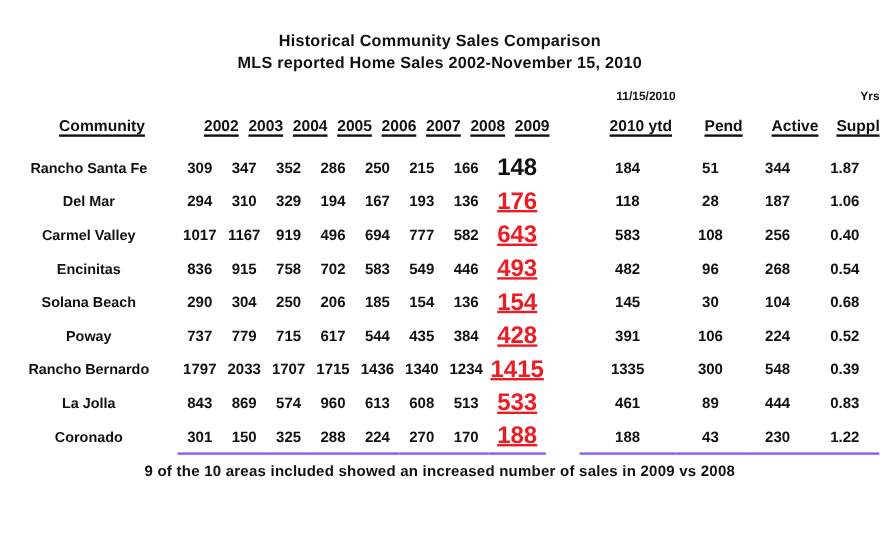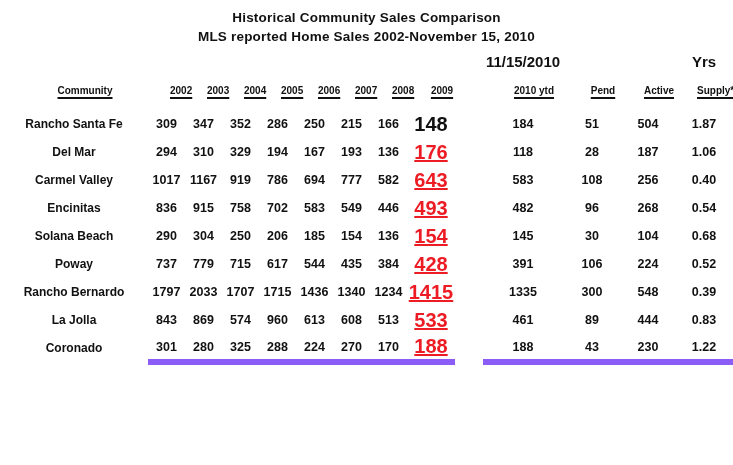--- a/index.html
+++ b/index.html
@@ -6,53 +6,53 @@
   html,body { background:#ffffff; }
   body {
     width:733px; height:465px;
     font-family:"Liberation Sans", sans-serif;
     font-weight:700;
     color:#111111;
     overflow:hidden;
   }
   .page { width:733px; height:465px; background:#fff; }
 
-  .title-block { text-align:center; padding-top:8px; }
+  .title-block { text-align:center; padding-top:24px; }
   .title-line { font-size:13.5px; line-height:19px; letter-spacing:0.2px; }
 
   table.sales {
     border-collapse:collapse;
     table-layout:fixed;
     width:733px;
     margin-top:4px;
   }
   td { text-align:center; font-weight:700; padding:0; white-space:nowrap; }
 
   col.c-community { width:148px; }
   col.c-year      { width:37px;  }
   col.c-2009      { width:48px;  }
   col.c-gap       { width:28px;  }
   col.c-ytd       { width:80px;  }
   col.c-pend      { width:58px;  }
   col.c-active    { width:54px;  }
   col.c-supply    { width:58px;  }
 
-  tr.hdr-top td  { height:20px; vertical-align:bottom; font-size:15px; }
-  tr.hdr-main td { height:26px; vertical-align:bottom; font-size:10px;padding-left:22px; }
+  tr.hdr-top td  { height:20px; vertical-align:bottom; font-size:10px;text-align:right; }
+  tr.hdr-main td { height:26px; vertical-align:bottom; font-size:13px;padding-left:22px; }
   .u { text-decoration:underline; text-underline-offset:3px; text-decoration-thickness:1.5px; }
   td.h2009 { font-size:17px; }
 
   tr.vspace td { height:14px; }
 
   tr.data td { height:28px; font-size:12.5px; }
   tr.data td.community { font-size:12px; }
   tr.data td.y09 { font-size:20px; }
   .red { color:var(--highlight_red, #ed1c24);text-decoration:underline; }
 
-  tr.rule-row td.lined { border-bottom:6px solid #8b5cf6; }
+  tr.rule-row td.lined { border-bottom:2px solid #8b5cf6; }
 
   tr.total-row td { height:38px; font-size:15.5px; vertical-align:middle; }
 
   .footer-note { text-align:center; font-size:12.5px; margin-top:7px; letter-spacing:0.2px; }
 </style>
 </head>
 <body>
 
 <div class="page">
 
@@ -124,21 +124,21 @@
         <td>347</td>
         <td>352</td>
         <td>286</td>
         <td>250</td>
         <td>215</td>
         <td>166</td>
         <td class="y09">148</td>
         <td></td>
         <td>184</td>
         <td>51</td>
-        <td>504</td>
+        <td>344</td>
         <td>1.87</td>
       </tr>
 
       <tr class="data">
         <td class="community">Del Mar</td>
         <td>294</td>
         <td>310</td>
         <td>329</td>
         <td>194</td>
         <td>167</td>
@@ -150,21 +150,21 @@
         <td>28</td>
         <td>187</td>
         <td>1.06</td>
       </tr>
 
       <tr class="data">
         <td class="community">Carmel Valley</td>
         <td>1017</td>
         <td>1167</td>
         <td>919</td>
-        <td>786</td>
+        <td>496</td>
         <td>694</td>
         <td>777</td>
         <td>582</td>
         <td class="y09 red">643</td>
         <td></td>
         <td>583</td>
         <td>108</td>
         <td>256</td>
         <td>0.40</td>
       </tr>
@@ -251,31 +251,32 @@
         <td></td>
         <td>461</td>
         <td>89</td>
         <td>444</td>
         <td>0.83</td>
       </tr>
 
       <tr class="data rule-row">
         <td class="community">Coronado</td>
         <td class="lined">301</td>
-        <td class="lined">280</td>
+        <td class="lined">150</td>
         <td class="lined">325</td>
         <td class="lined">288</td>
         <td class="lined">224</td>
         <td class="lined">270</td>
         <td class="lined">170</td>
         <td class="y09 red lined">188</td>
         <td></td>
         <td class="lined">188</td>
         <td class="lined">43</td>
         <td class="lined">230</td>
         <td class="lined">1.22</td>
       </tr>
 
     </tbody>
   </table>
 
+  <div class="footer-note">9 of the 10 areas included showed an increased number of sales in 2009 vs 2008</div>
 
 </div>
 
 </body></html>

